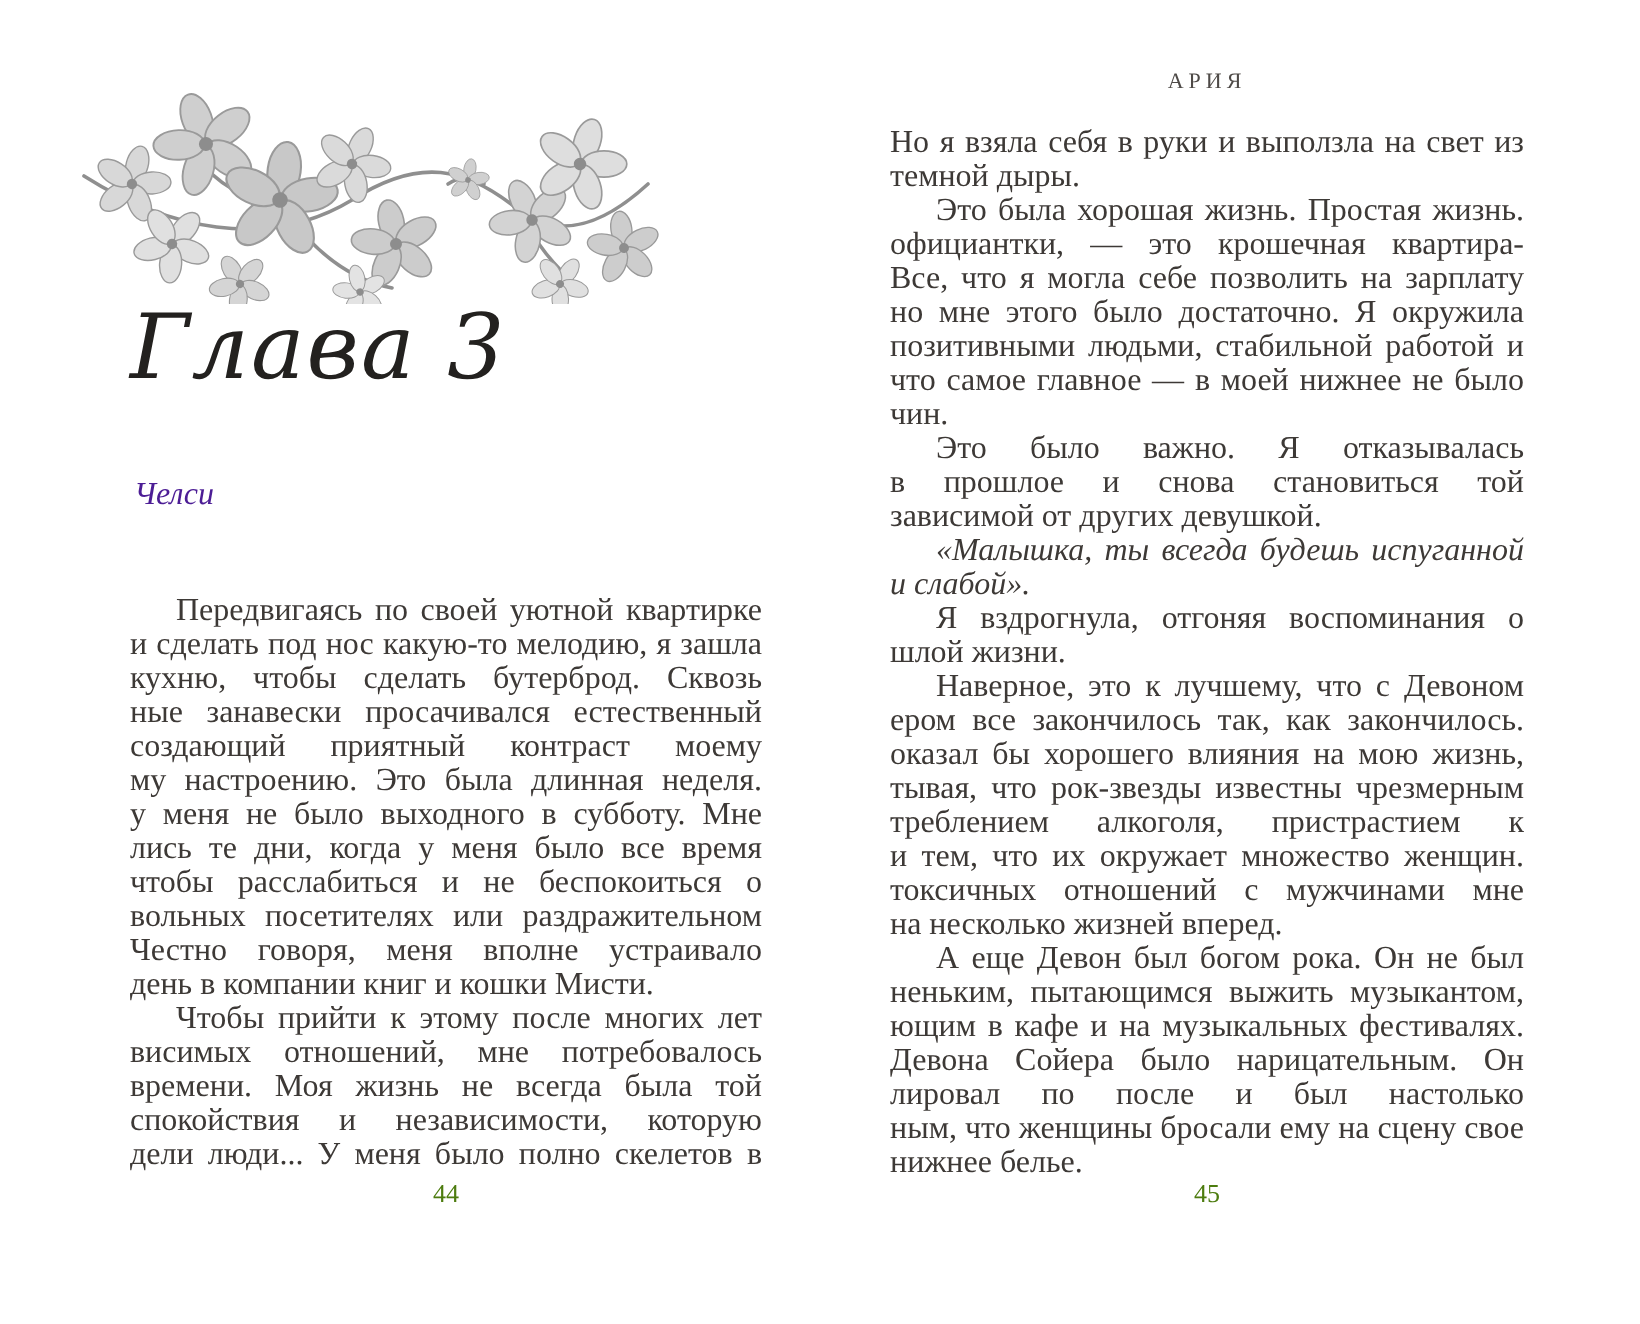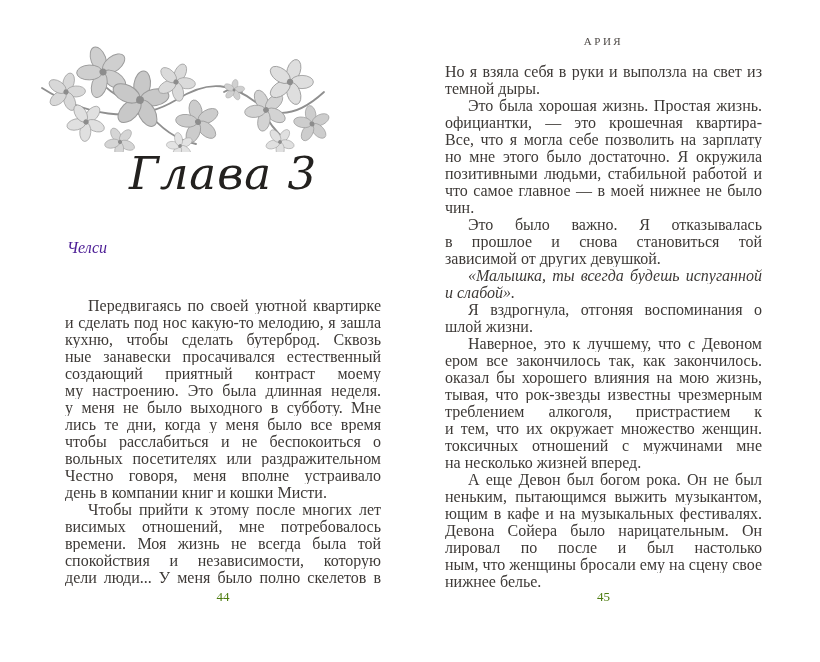--- a/index.html
+++ b/index.html
@@ -15,21 +15,21 @@
   #left-page  { left:65px;  width:316px; }
   #right-page { left:445px; width:317px; }
 
   .floral {
     position:absolute; left:-37px; top:30px;
     width:306px; height:122px;
   }
 
   .chapter-heading {
     position:absolute; top:146px; left:0; right:0;
-    text-align:center;
+    text-align:left;
     font-family:"DejaVu Serif", serif;
     font-style:italic; font-weight:400;
     font-size:45px; line-height:1.25;
     color:#23211f; letter-spacing:1px;
   }
   .subtitle {
     position:absolute; top:239px; left:2px;
     font-style:italic; font-size:16px; color:#4c1d95;
   }
   .running-header {

